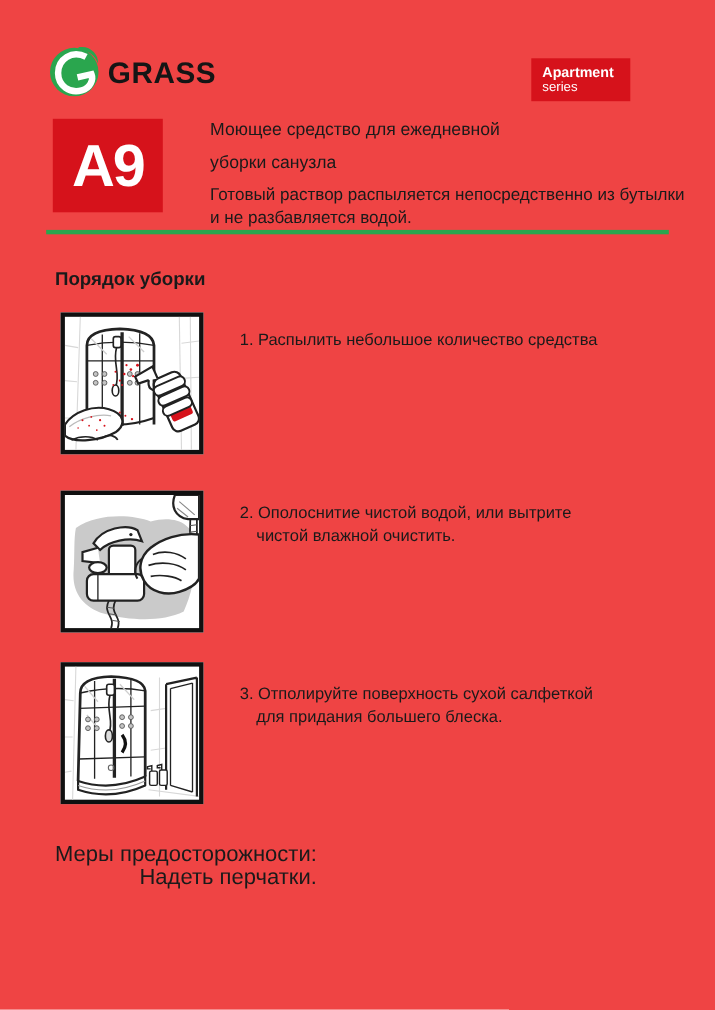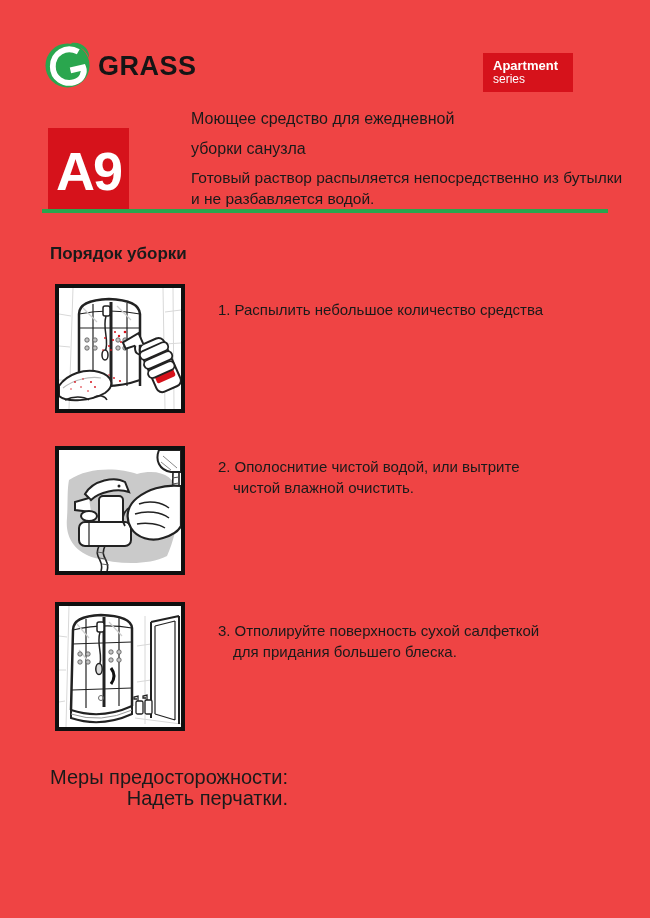--- a/index.html
+++ b/index.html
@@ -13,22 +13,22 @@
   .logo-mark { left:44px; top:41px; width:47px; height:47px; }
   .logo-text { left:98px; top:51px; font-size:27px; font-weight:700; letter-spacing:.5px; color:#151515; }
 
   
   .badge { left:483px; top:53px; width:90px; height:39px; background:#d6121b; color:#ffffff;
            box-sizing:border-box; padding:6px 0 0 10px; }
   .badge .b1 { font-size:13px; font-weight:700; line-height:14px; }
   .badge .b2 { font-size:12px; font-weight:400; line-height:13px; }
 
   
-  .code-box { left:48px; top:108px; width:81px; height:85px; background:#d6121b;
-              display:flex; align-items:center; justify-content:center;margin-top:20px; }
+  .code-box { left:48px; top:108px; width:100px; height:85px; background:#d6121b;
+              display:flex; align-items:center; justify-content:center; }
   .code-box .code { color:#ffffff; font-size:54px; font-weight:700; letter-spacing:-2px; }
   .title { left:191px; top:104px; font-size:16px; font-weight:400; line-height:30px; color:#1a1a1a; }
   .subtitle { left:191px; top:167px; font-size:15.5px; line-height:21px; color:#1a1a1a; }
   .divider { left:42px; top:209px; width:566px; height:4px; background:#2aa64e; }
 
   
   .section-heading { left:50px; top:244px; font-size:17px; font-weight:700; }
 
   
   .img-box { left:55px; width:130px; height:129px; border:4px solid #101010; box-sizing:border-box; background:#fff; }

